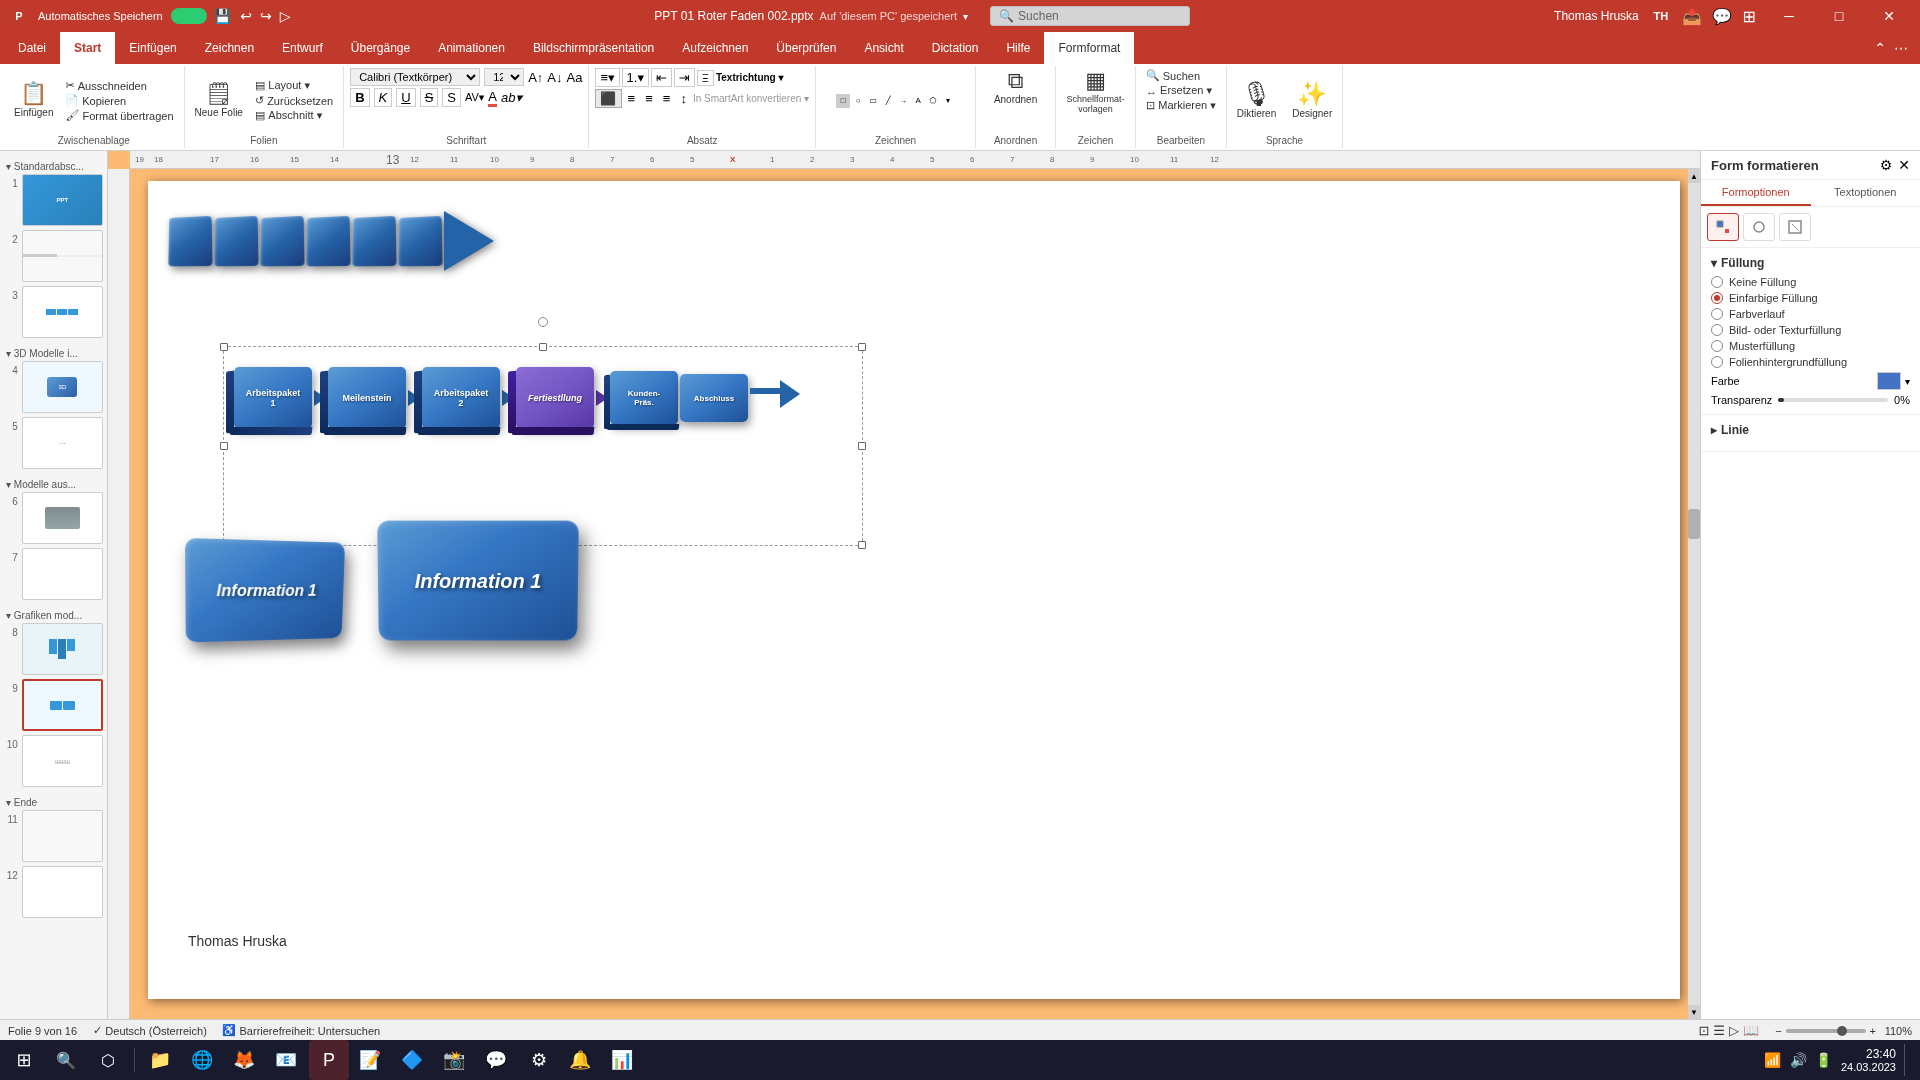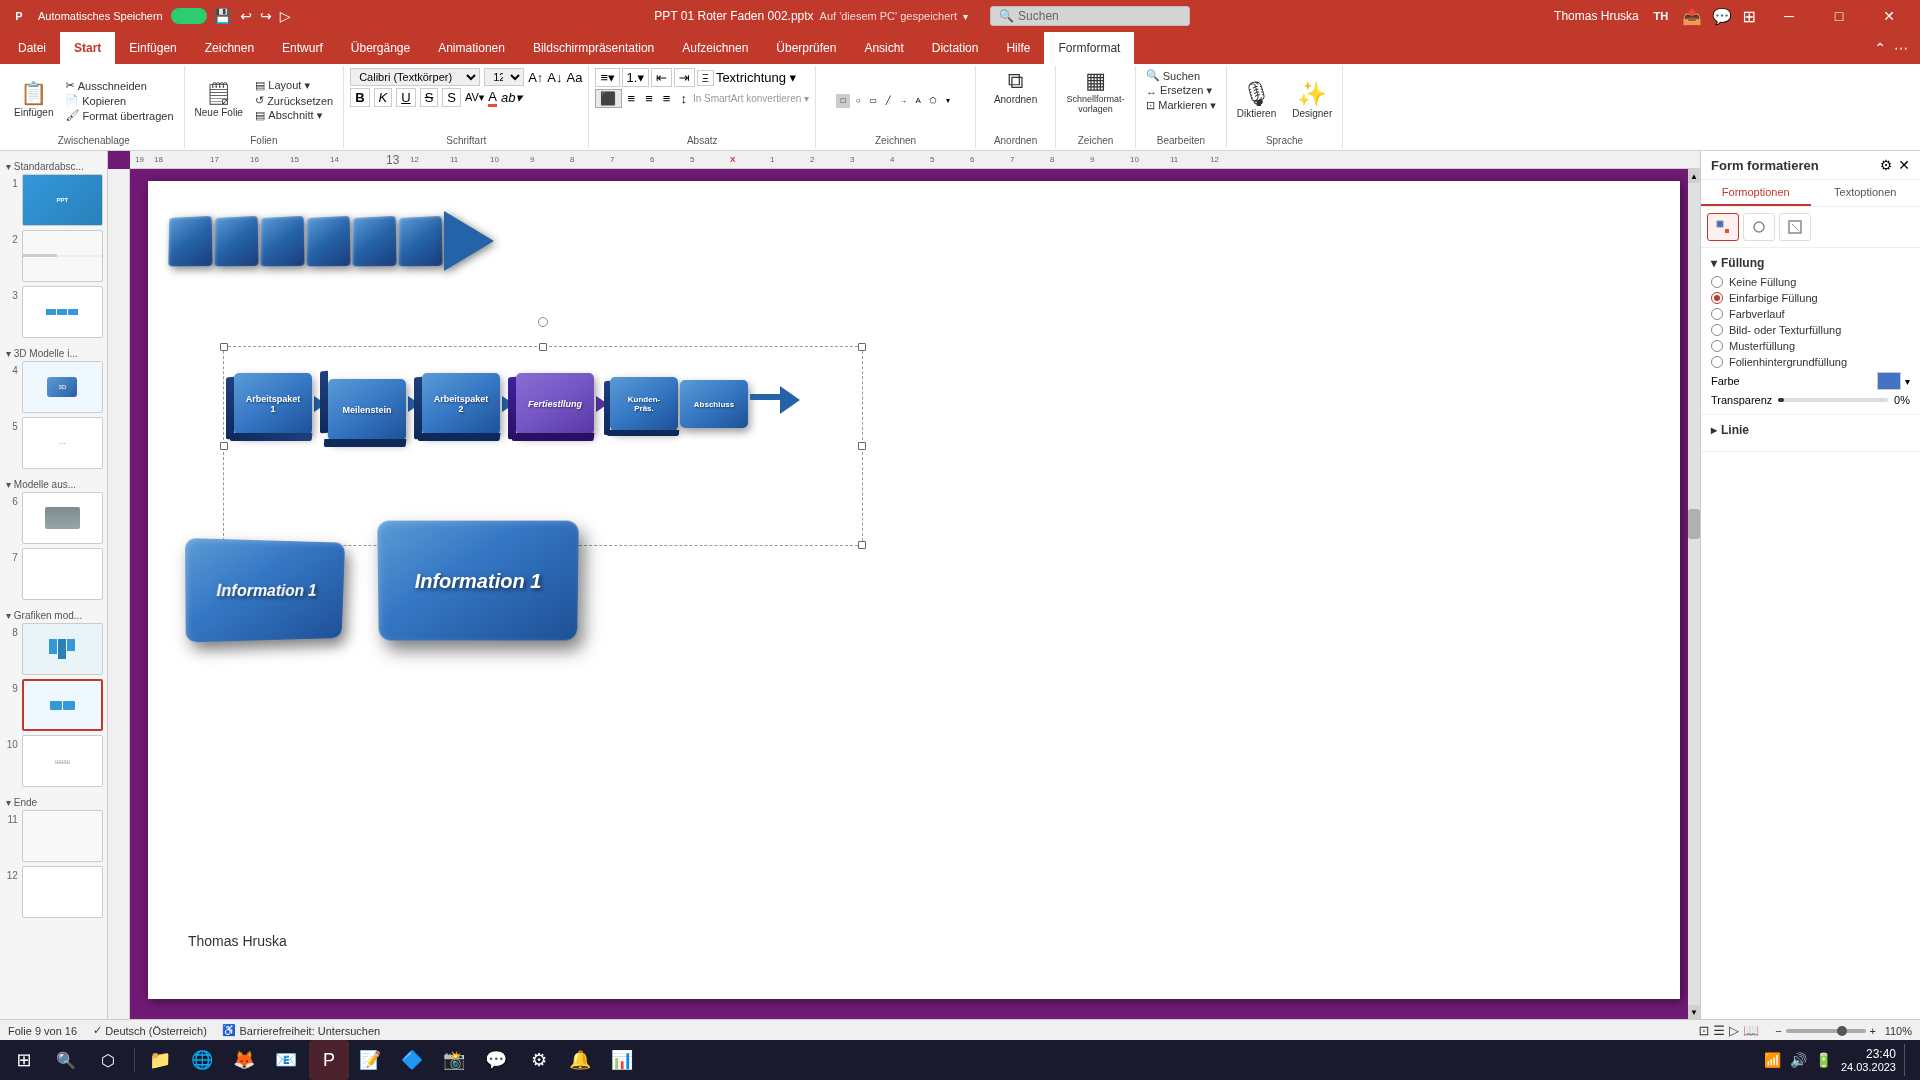--- a/index.html
+++ b/index.html
@@ -145,21 +145,21 @@
       color: #555;
       padding: 6px 2px 2px;
       display: flex;
       align-items: center;
       gap: 2px;
     }
 
     
     #canvas-area {
       flex: 1;
-      background: #701a75;
+      background: #fdba74;
       position: relative;
       overflow: hidden;
     }
     #ruler-h {
       position: absolute;
       top: 0; left: 22px; right: 0;
       height: 18px;
       background: #f0f0f0;
       border-bottom: 1px solid #ccc;
       font-size: 9px;
@@ -493,21 +493,21 @@
     </div>
 
     <div class="ribbon-group" style="min-width:180px;">
       <div class="ribbon-group-content" style="flex-direction:column; gap:2px; align-items:flex-start;">
         <div style="display:flex; gap:2px; align-items:center;">
           <span style="cursor:pointer; border:1px solid #ccc; background:white; padding:1px 4px; font-size:13px;">≡▾</span>
           <span style="cursor:pointer; border:1px solid #ccc; background:white; padding:1px 4px; font-size:13px;">1.▾</span>
           <span style="cursor:pointer; border:1px solid #ccc; background:white; padding:1px 4px; font-size:13px;">⇤</span>
           <span style="cursor:pointer; border:1px solid #ccc; background:white; padding:1px 4px; font-size:13px;">⇥</span>
           <span style="cursor:pointer; border:1px solid #ccc; background:white; padding:1px 4px; font-size:11px;">Ξ</span>
-          <span style="cursor:pointer; font-size:13px;">Textrichtung ▾</span>
+          <span style="cursor:pointer; font-size:10px;font-weight:bold;">Textrichtung ▾</span>
         </div>
         <div style="display:flex; gap:2px; align-items:center;">
           <span style="cursor:pointer; border:1px solid #aaa; background:#e8e8e8; padding:1px 4px; font-size:13px;">⬛</span>
           <span style="cursor:pointer; padding:1px 4px; font-size:13px;">≡</span>
           <span style="cursor:pointer; padding:1px 4px; font-size:13px;">≡</span>
           <span style="cursor:pointer; padding:1px 4px; font-size:13px;">≡</span>
           <span style="cursor:pointer; padding:1px 4px; font-size:13px;">↕</span>
           <span style="cursor:pointer; font-size:10px; color:#999;">In SmartArt konvertieren ▾</span>
         </div>
       </div>
@@ -738,21 +738,21 @@
 
             <div style="position:relative;">
               <div style="width:78px;height:62px;background:linear-gradient(145deg,#5b9bd5 0%,#3577c4 50%,#1e5096 100%);border-radius:5px;display:flex;align-items:center;justify-content:center;font-size:9px;font-weight:bold;color:white;text-align:center;box-shadow:2px 4px 8px rgba(0,0,0,0.4);text-shadow:1px 1px 2px rgba(0,0,0,0.5);padding:4px;">Arbeitspaket<br>1</div>
 
               <div style="position:absolute;top:4px;left:-8px;width:8px;height:62px;background:linear-gradient(180deg,#1e4080,#0d2a5a);transform:skewY(-5deg);border-radius:2px 0 0 2px;"></div>
               <div style="position:absolute;bottom:-6px;left:-4px;width:82px;height:8px;background:linear-gradient(90deg,#0d2a5a,#1e4080);transform:skewX(-5deg);border-radius:0 0 2px 2px;"></div>
             </div>
             <div style="width:0;height:0;border-top:8px solid transparent;border-bottom:8px solid transparent;border-left:12px solid #2563a8;"></div>
 
             <div style="position:relative;">
-              <div style="width:78px;height:62px;background:linear-gradient(145deg,#5b9bd5,#3577c4,#1e5096);border-radius:5px;display:flex;align-items:center;justify-content:center;font-size:9px;font-weight:bold;color:white;text-align:center;box-shadow:2px 4px 8px rgba(0,0,0,0.4);text-shadow:1px 1px 2px rgba(0,0,0,0.5);padding:4px;margin-top:12px;">Meilenstein</div>
+              <div style="width:78px;height:62px;background:linear-gradient(145deg,#5b9bd5,#3577c4,#1e5096);border-radius:5px;display:flex;align-items:center;justify-content:center;font-size:9px;font-weight:bold;color:white;text-align:center;box-shadow:2px 4px 8px rgba(0,0,0,0.4);text-shadow:1px 1px 2px rgba(0,0,0,0.5);padding:4px;">Meilenstein</div>
               <div style="position:absolute;top:4px;left:-8px;width:8px;height:62px;background:linear-gradient(180deg,#1e4080,#0d2a5a);transform:skewY(-5deg);border-radius:2px 0 0 2px;"></div>
               <div style="position:absolute;bottom:-6px;left:-4px;width:82px;height:8px;background:#0d2a5a;transform:skewX(-5deg);border-radius:0 0 2px 2px;"></div>
             </div>
             <div style="width:0;height:0;border-top:8px solid transparent;border-bottom:8px solid transparent;border-left:12px solid #2563a8;"></div>
 
             <div style="position:relative;">
               <div style="width:78px;height:62px;background:linear-gradient(145deg,#5b9bd5,#3577c4,#1e5096);border-radius:5px;display:flex;align-items:center;justify-content:center;font-size:9px;font-weight:bold;color:white;text-align:center;box-shadow:2px 4px 8px rgba(0,0,0,0.4);text-shadow:1px 1px 2px rgba(0,0,0,0.5);padding:4px;">Arbeitspaket<br>2</div>
               <div style="position:absolute;top:4px;left:-8px;width:8px;height:62px;background:linear-gradient(180deg,#1e4080,#0d2a5a);transform:skewY(-5deg);border-radius:2px 0 0 2px;"></div>
               <div style="position:absolute;bottom:-6px;left:-4px;width:82px;height:8px;background:#0d2a5a;transform:skewX(-5deg);border-radius:0 0 2px 2px;"></div>
             </div>

